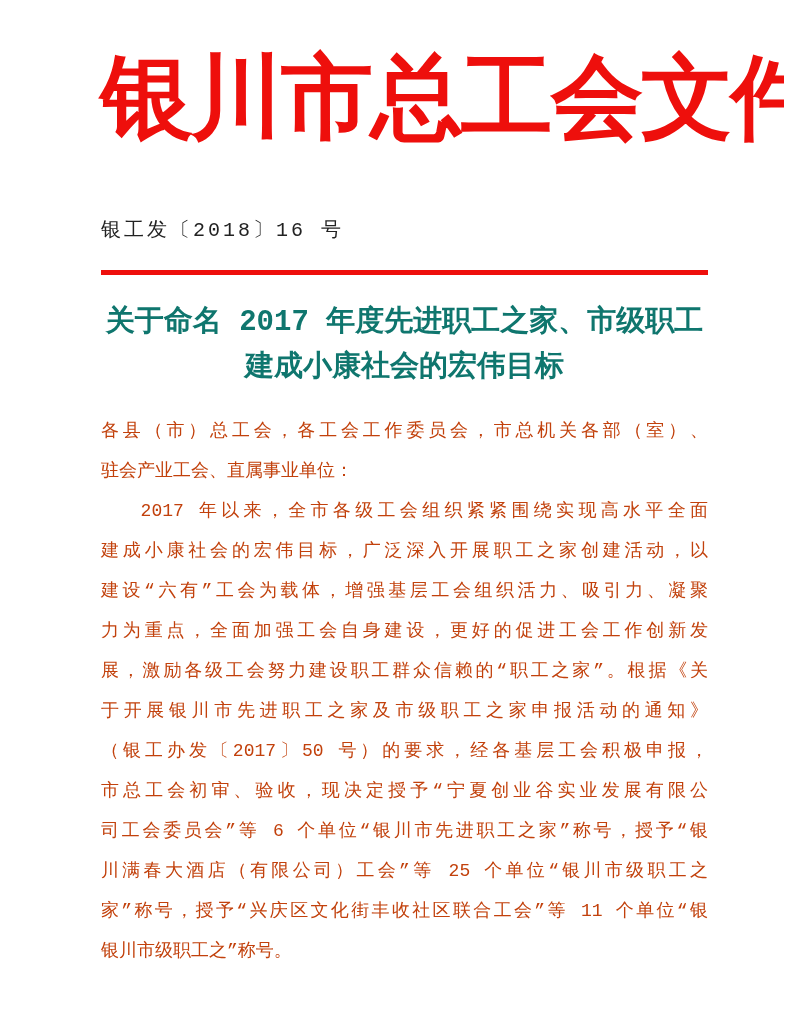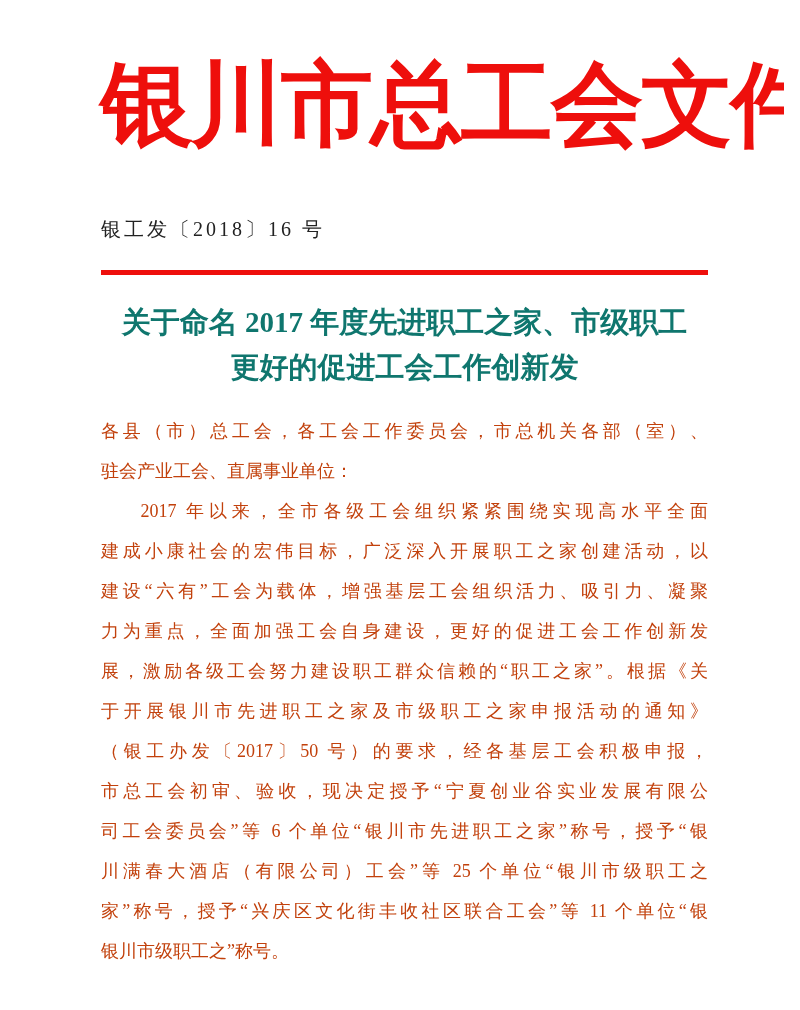--- a/index.html
+++ b/index.html
@@ -8,21 +8,21 @@
   }
   html,body{margin:0;padding:0;background:#ffffff;}
   .page{
     position:relative;
     width:768px;
     height:1010px;
     box-sizing:border-box;
     margin:0 auto;
     padding:50px 76px 0 85px;
     background:#ffffff;
-    font-family:Liberation Serif, serif;
+    font-family:Liberation Mono, monospace;
     color:var(--ink);
     overflow:hidden;
   }
   
   .org-title{
     margin:0;
     text-align:center;
     color:var(--red);
     font-size:92px;
     font-weight:bold;
@@ -79,21 +79,21 @@
 <div class="page">
 
   <h1 class="org-title">银川市总工会文件</h1>
 
   <div class="doc-number">银工发〔2018〕16 号</div>
 
   <div class="red-rule"></div>
 
   <h2 class="notice-title">
     <span class="title-line">关于命名 2017 年度先进职工之家、市级职工</span>
-    <span class="title-line">更好的促进工会工作创新发</span>
+    <span class="title-line">建成小康社会的宏伟目标</span>
   </h2>
 
   <div class="para salutation">
       <div class="line">各县（市）总工会，各工会工作委员会，市总机关各部（室）、</div>
       <div class="line">驻会产业工会、直属事业单位：</div>
     </div>
 
   <div class="para indent-first">
       <div class="line">2017 年以来，全市各级工会组织紧紧围绕实现高水平全面</div>
       <div class="line">建成小康社会的宏伟目标，广泛深入开展职工之家创建活动，以</div>

